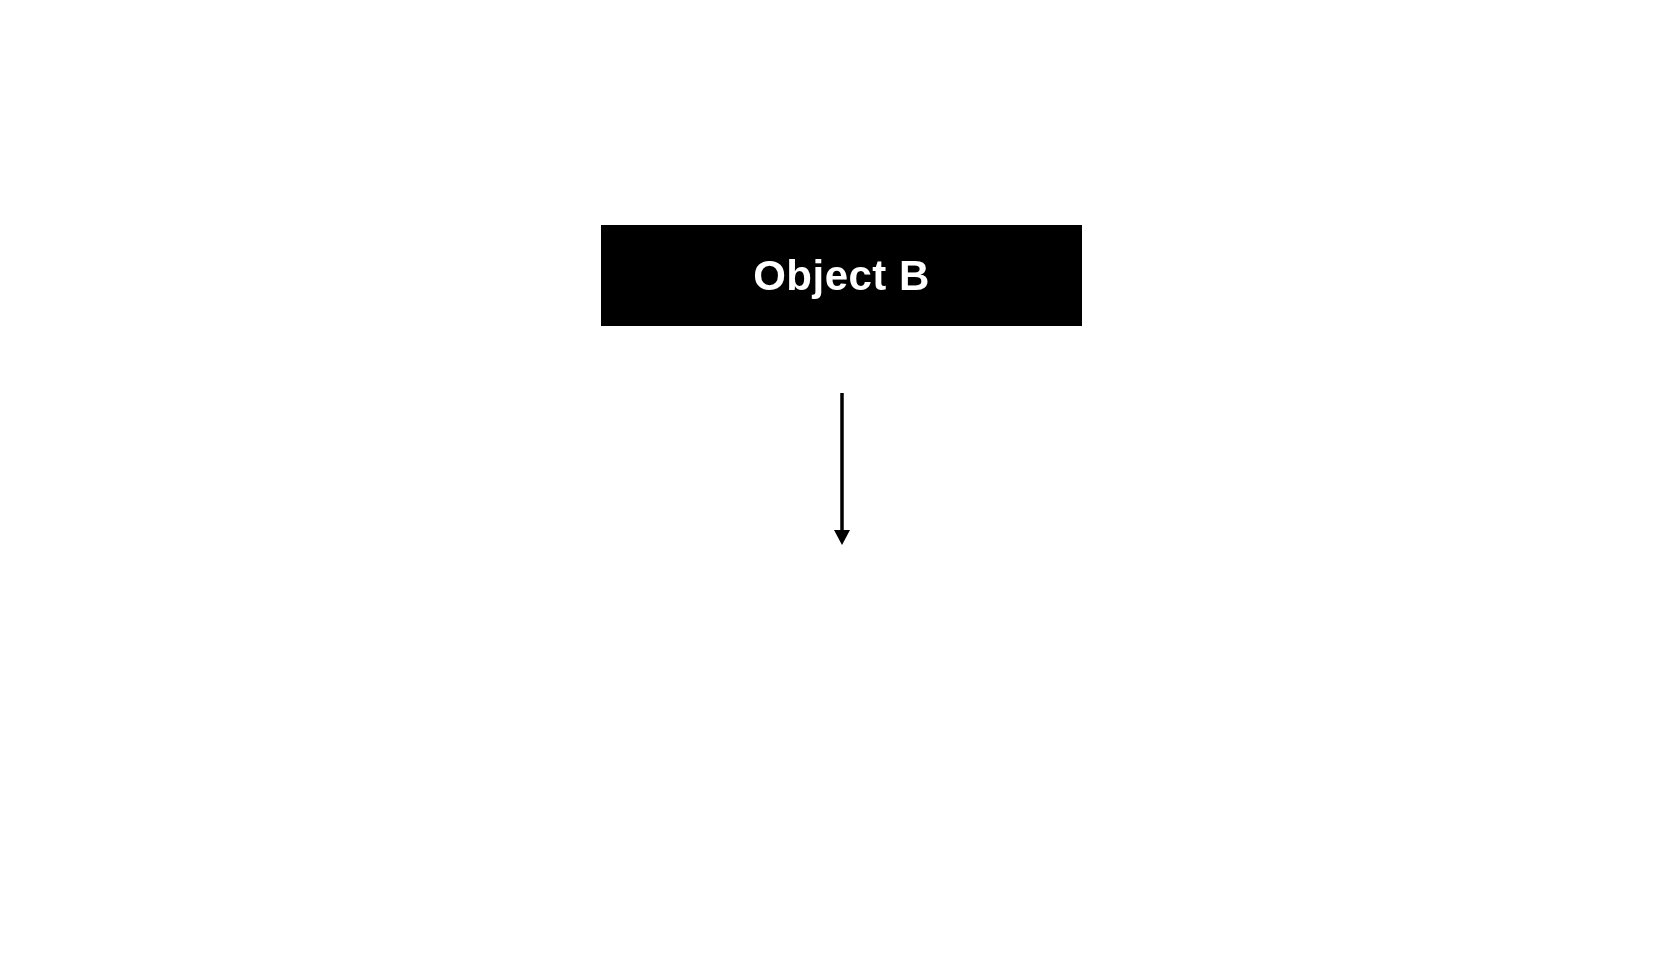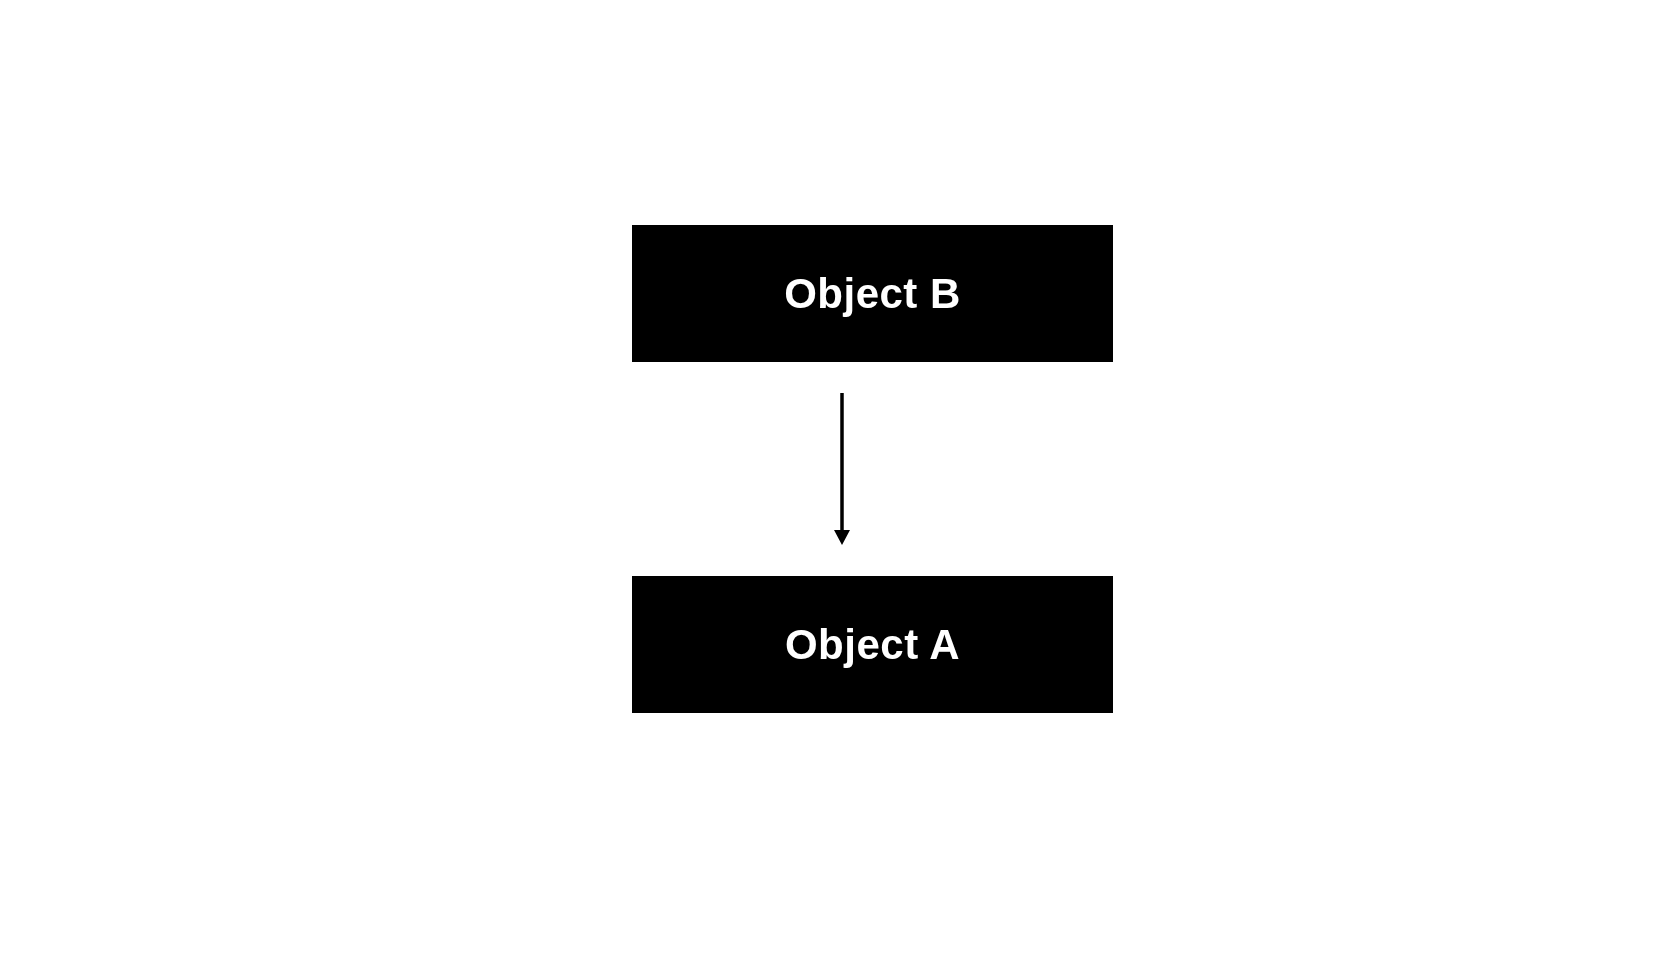--- a/index.html
+++ b/index.html
@@ -15,30 +15,29 @@
     width: 1666px;
     height: 960px;
     background: #ffffff;
     overflow: hidden;
   }
 
   .node {
     position: absolute;
     left: 601px;
     width: 481px;
-    height: 137px;
+    height: 101px;
     background: #000000;
     color: #ffffff;
     display: flex;
     align-items: center;
     justify-content: center;
     font-size: 42px;
     font-weight: 700;
     letter-spacing: 0.5px;
-    margin-left: 31px;
   }
 
   .node-b { top: 225px; }
   .node-a { top: 576px; }
 
   .edge {
     position: absolute;
     left: 816px;
     top: 390px;
     width: 52px;
@@ -52,17 +51,14 @@
 
   <div class="node node-b">
     <span>Object B</span>
   </div>
 
   <svg class="edge" viewBox="0 0 52 160" xmlns="http://www.w3.org/2000/svg" aria-hidden="true">
     <line x1="26" y1="3" x2="26" y2="142" stroke="#000000" stroke-width="3.5"></line>
     <polygon points="18,140 34,140 26,155" fill="#000000"></polygon>
   </svg>
 
-  <div class="node node-a">
-    <span>Object A</span>
-  </div>
 
 </div>
 
 </body></html>

